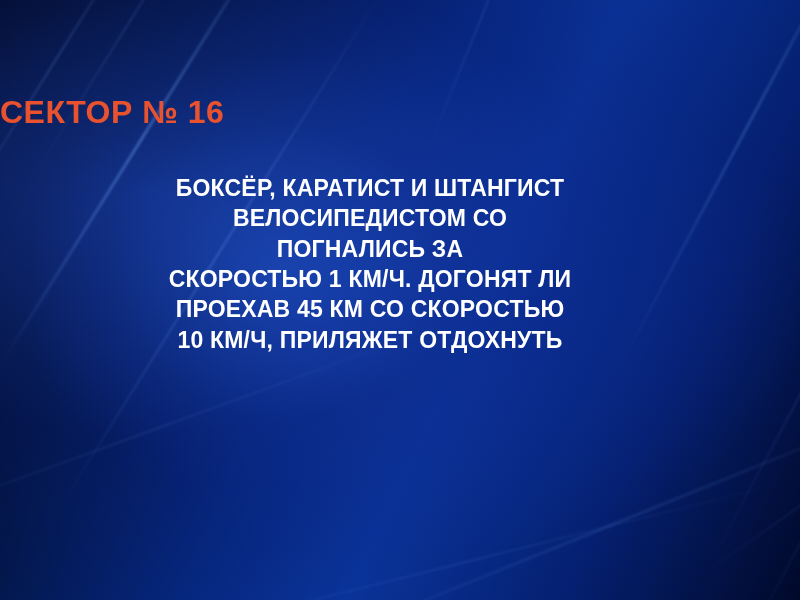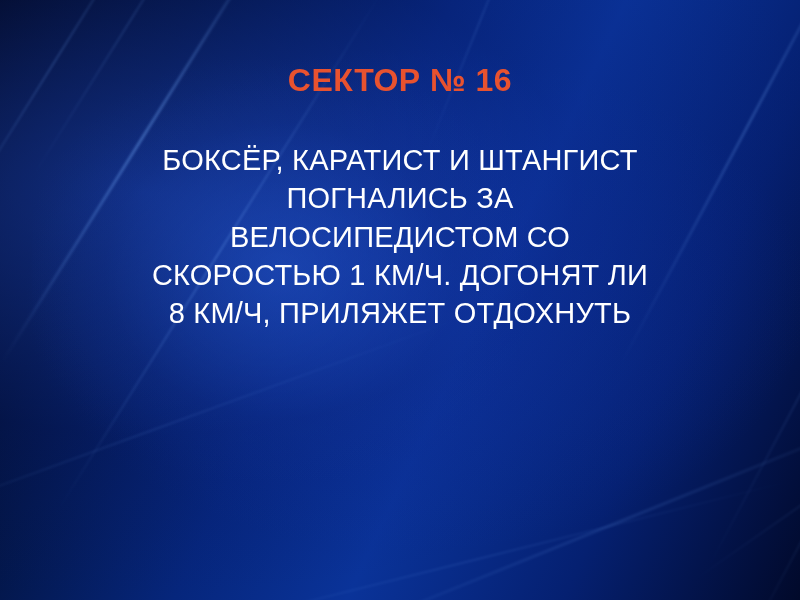--- a/index.html
+++ b/index.html
@@ -57,39 +57,40 @@
     height: 70%;
     background: radial-gradient(ellipse at center, rgba(40,95,215,0.40) 0%, rgba(20,55,150,0.16) 50%, rgba(0,0,0,0) 74%);
     pointer-events: none;
   }
 
   .content {
     position: absolute;
     inset: 0;
     display: flex;
     flex-direction: column;
-    align-items: center;
+    align-items: flex-start;
+    margin-top: 32px;
   }
 
   .slide-title {
     margin-top: 62px;
     color: #e8522f;
     font-size: 32px;
     font-weight: bold;
     letter-spacing: 0.5px;
     text-align: center;
     white-space: pre;
   }
 
   .slide-body {
     margin-top: 42px;
     width: 740px;
     color: #ffffff;
-    font-size: 29px;
-    font-weight: normal;
+    font-size: 23px;
+    font-weight: bold;
     line-height: 1.32;
     text-align: center;
     letter-spacing: 0.2px;
   }
   .slide-body .line {
     display: block;
     white-space: pre;
   }
 </style>
 </head>
@@ -113,20 +114,21 @@
     <div class="s s11"></div>
     <div class="s s12"></div>
   </div>
 
   <div class="content">
 
     <div class="slide-title">СЕКТОР № 16</div>
 
     <div class="slide-body">
       <span class="line">БОКСЁР, КАРАТИСТ И ШТАНГИСТ</span>
+      <span class="line">ВЕЛОСИПЕДИСТОМ СО</span>
       <span class="line">ПОГНАЛИСЬ ЗА</span>
-      <span class="line">ВЕЛОСИПЕДИСТОМ СО</span>
       <span class="line">СКОРОСТЬЮ 1 КМ/Ч. ДОГОНЯТ ЛИ</span>
-      <span class="line">8 КМ/Ч, ПРИЛЯЖЕТ ОТДОХНУТЬ</span>
+      <span class="line">ПРОЕХАВ 45 КМ СО СКОРОСТЬЮ</span>
+      <span class="line">10 КМ/Ч, ПРИЛЯЖЕТ ОТДОХНУТЬ</span>
     </div>
 
   </div>
 </div>
 
 </body></html>

